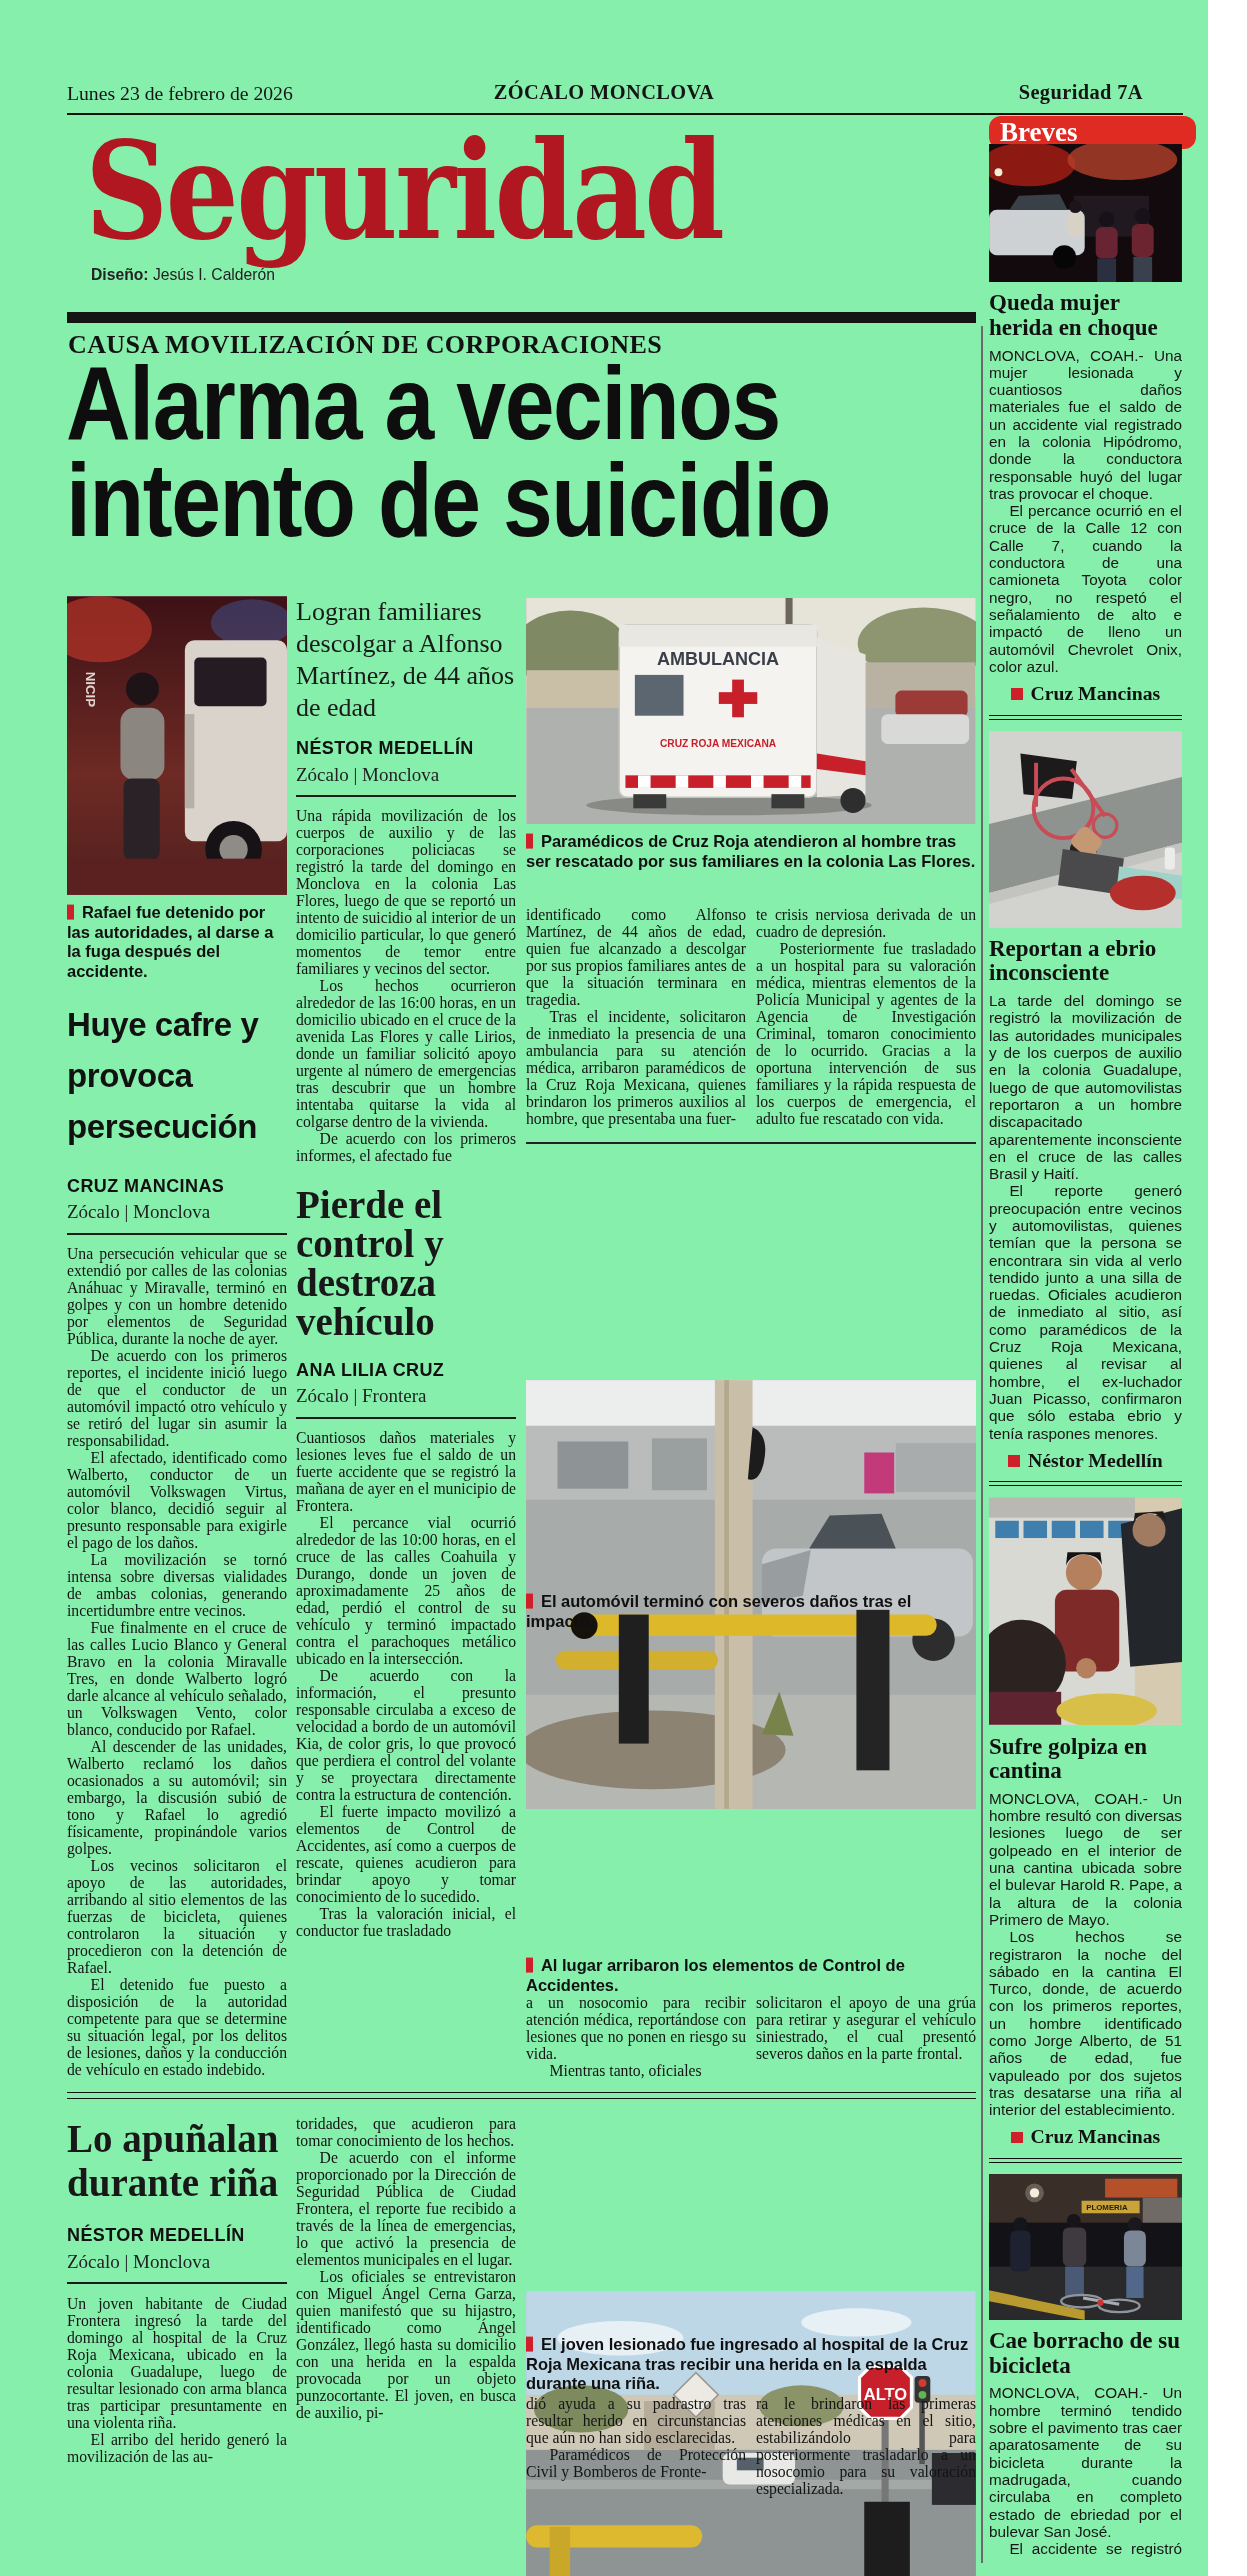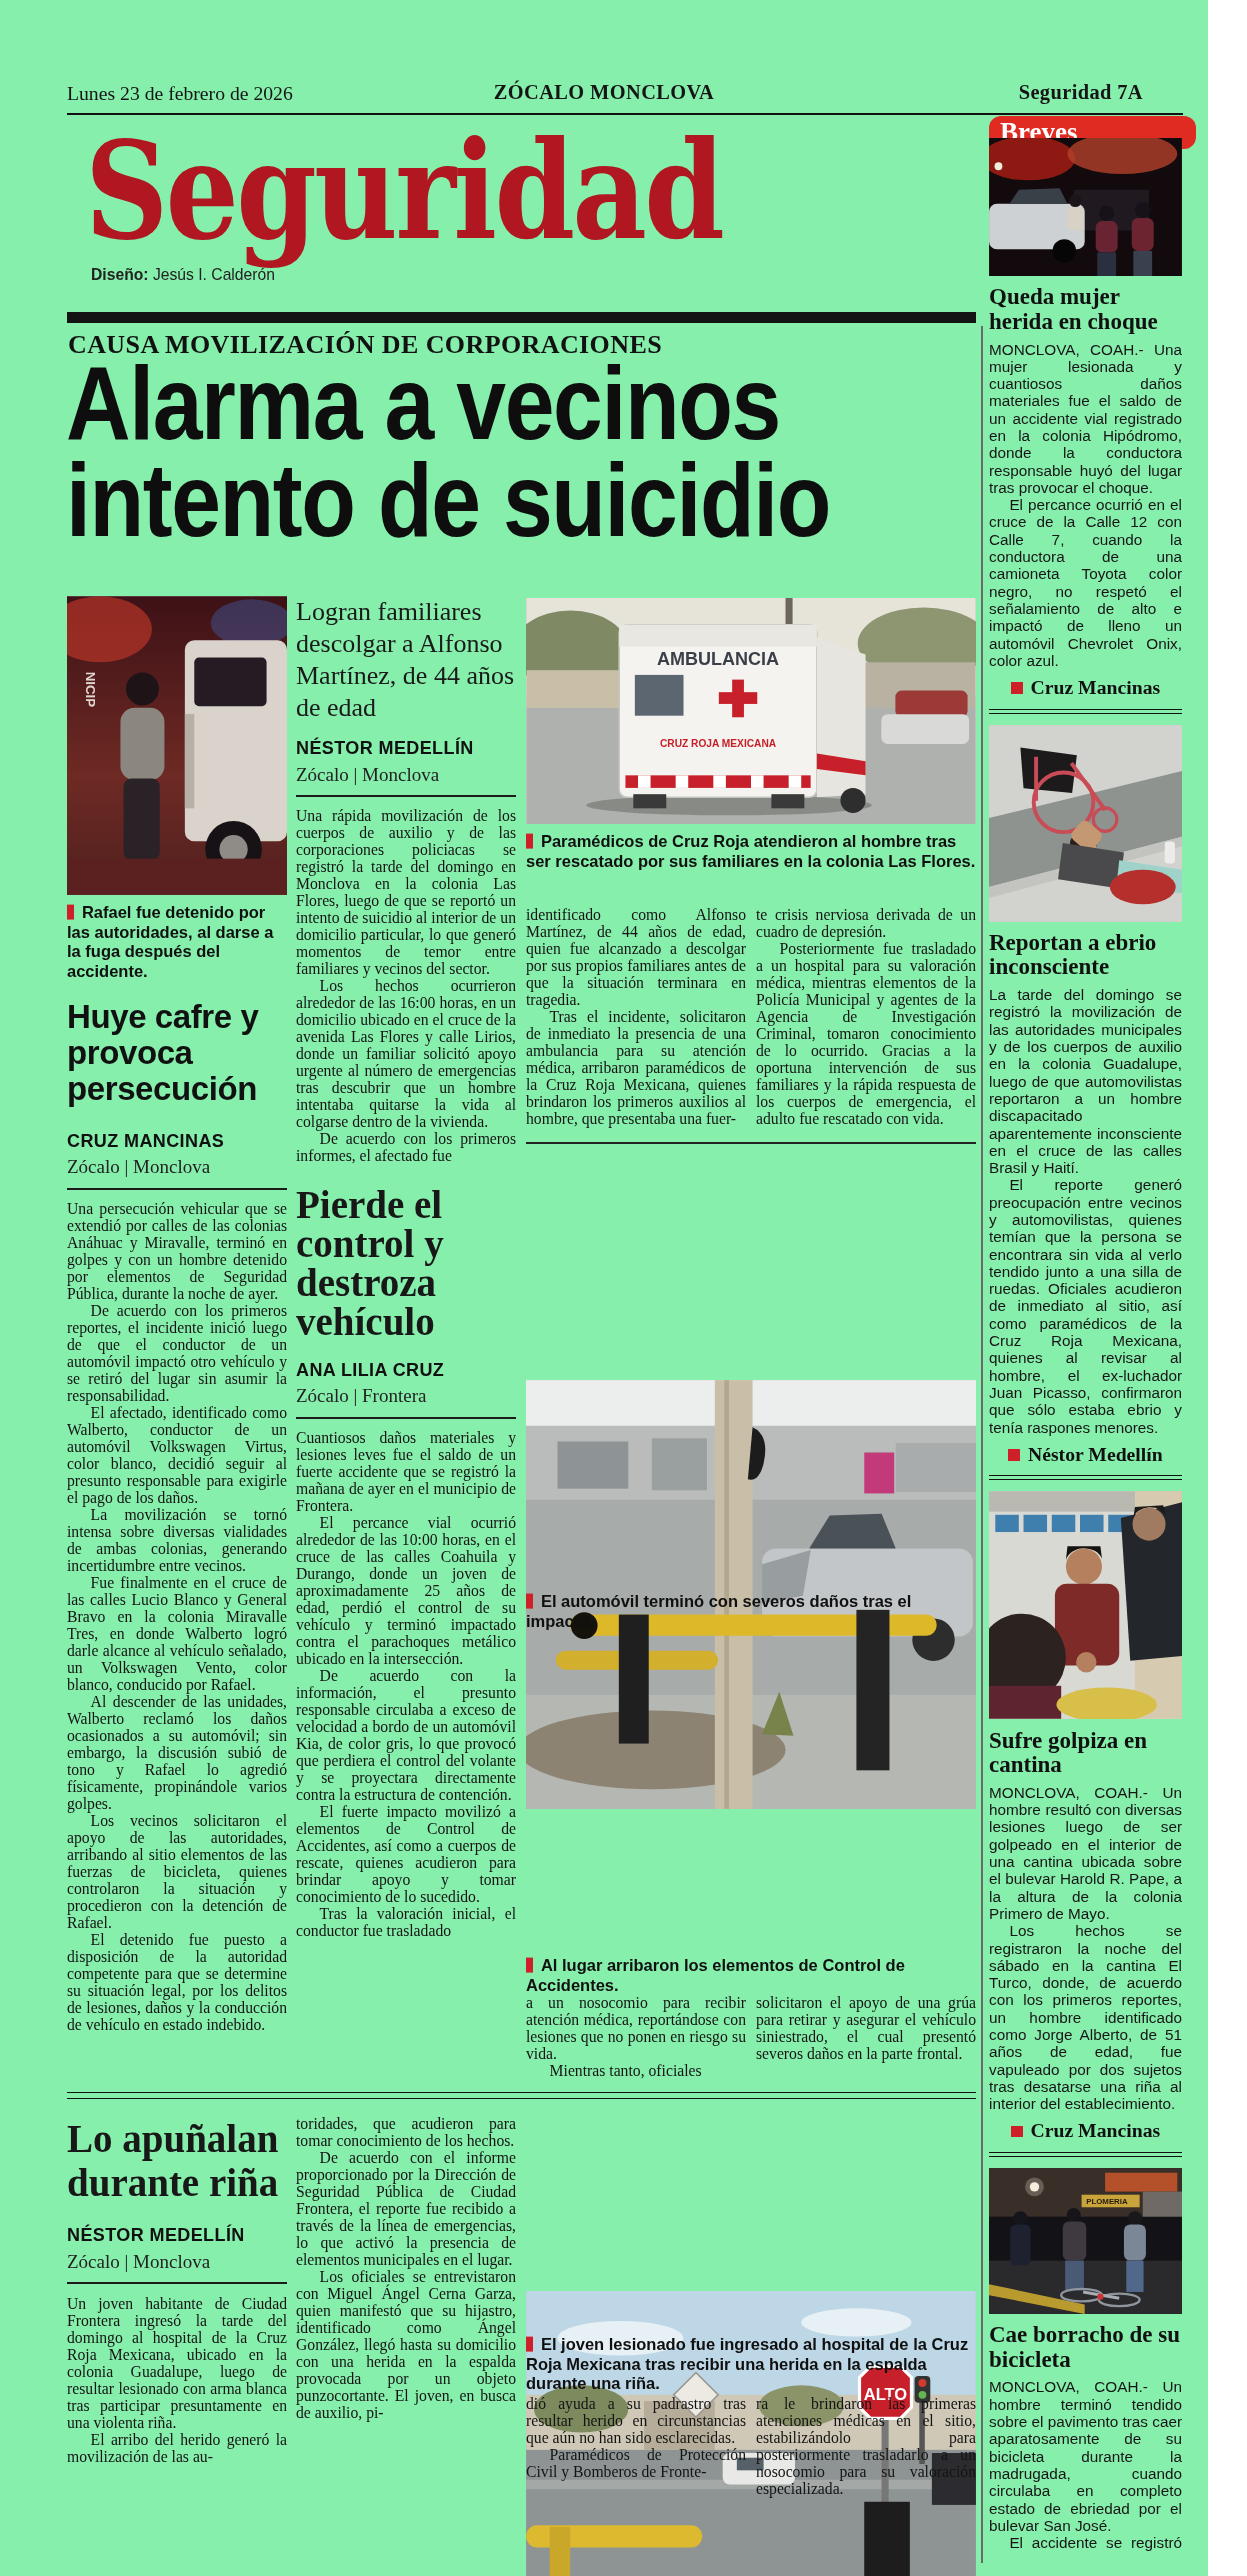--- a/index.html
+++ b/index.html
@@ -18,21 +18,21 @@
   .blackbar{background:#141414;height:11px;}
   .vrule{background:#6a6a6a;width:1.6px;}
   
   .kicker{font-weight:bold;font-size:26px;letter-spacing:0.4px;color:#121212;}
   .mainhead{font-family:"Liberation Sans",sans-serif;font-weight:bold;color:#0e0e0e;
             font-size:104px;line-height:97px;letter-spacing:-1.6px;
             transform:scaleX(.86);transform-origin:0 0;}
   .col{overflow:hidden;}
   .deck{font-size:26px;line-height:32px;color:#1a1a1a;}
   .h-sans{font-family:"Liberation Sans",sans-serif;font-weight:bold;
-          font-size:33px;line-height:36px;letter-spacing:-0.4px;color:#111;}
+          font-size:33px;line-height:51px;letter-spacing:-0.4px;color:#111;}
   .h-serif{font-weight:bold;font-size:39px;line-height:39px;color:#181818;}
   .byline{font-family:"Liberation Sans",sans-serif;font-weight:bold;font-size:18px;
           letter-spacing:0.4px;color:#111;}
   .agency{font-size:19px;margin-top:4.7px;color:#222;}
   .bl-rule{border-bottom:2px solid #1b1b1b;margin:9.4px 0 10.2px;}
   .body{font-size:15.7px;line-height:17px;text-align:justify;color:#141414;}
   .body p{margin:0;}
   .body p + p{text-indent:23.6px;}
   .cap{font-family:"Liberation Sans",sans-serif;font-weight:bold;
        font-size:16.5px;line-height:19.7px;color:#101010;}
@@ -299,21 +299,21 @@
   <div class="abs col body" style="left:526px;top:2395px;width:220px;height:173px;">
     <p style="text-indent:0;">dió ayuda a su padrastro tras resultar herido en circunstancias que aún no han sido esclarecidas.</p>
     <p>Paramédicos de Protección Civil y Bomberos de Fronte-</p>
   </div>
   <div class="abs col body" style="left:756px;top:2395px;width:220px;height:173px;">
     <p style="text-indent:0;">ra le brindaron las primeras atenciones médicas en el sitio, estabilizándolo para posteriormente trasladarlo a un nosocomio para su valoración especializada.</p>
   </div>
 
   <div class="abs breves-box" style="left:989px;top:116px;width:196px;height:33px;">Breves</div>
 
-  <div class="abs col" style="left:989px;top:138px;width:193px;height:2414px;">
+  <div class="abs col" style="left:989px;top:144px;width:193px;height:2414px;">
 
     <div class="photo sb-photo" style="width:193px;height:138px;">
       <svg viewBox="0 0 246 176">
         <rect width="246" height="176" fill="#120a0c"></rect>
         <ellipse cx="50" cy="26" rx="60" ry="28" fill="#8c1a12"></ellipse>
         <ellipse cx="170" cy="20" rx="70" ry="26" fill="#b3402a" opacity=".8"></ellipse>
         <circle cx="12" cy="36" r="5" fill="#f2ecd8"></circle>
         <rect x="108" y="66" width="96" height="52" fill="#201a20"></rect>
         <rect x="0" y="84" width="122" height="58" rx="10" fill="#cdd1d4"></rect>
         <polygon points="26,84 100,84 90,64 38,66" fill="#3a4048"></polygon>

